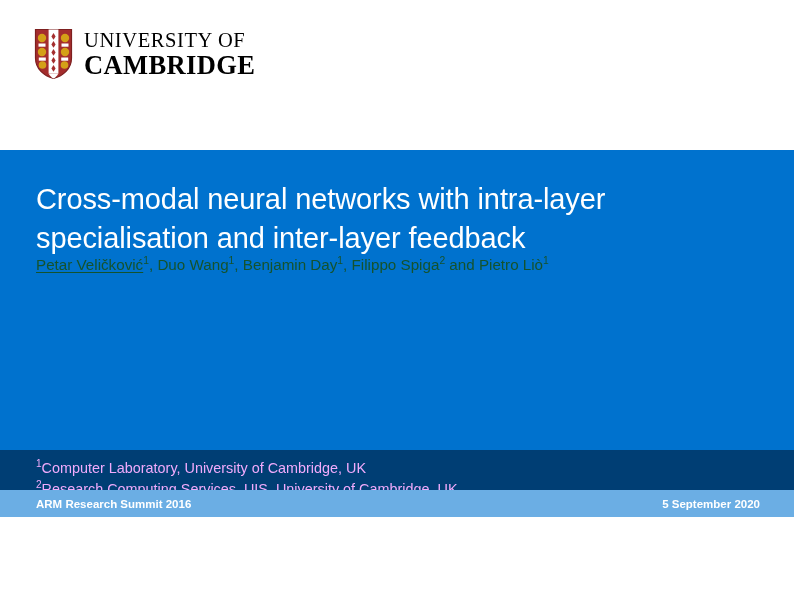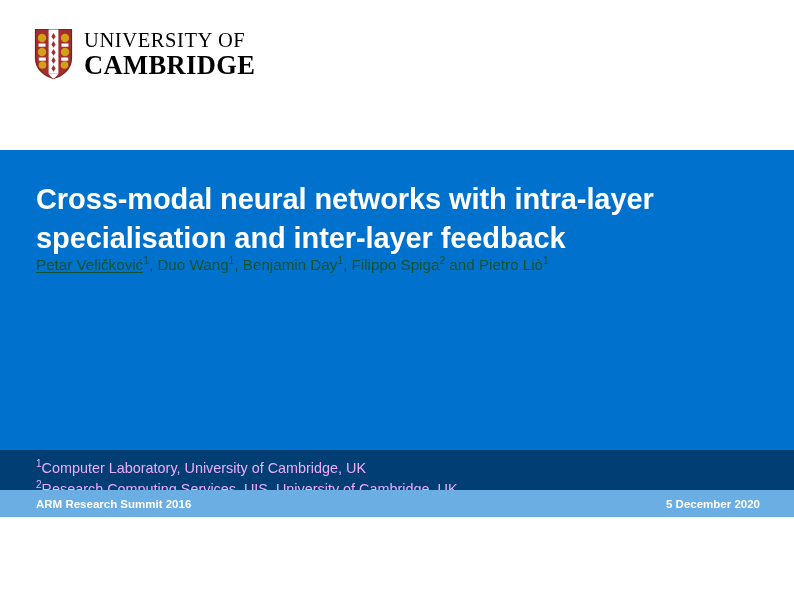--- a/index.html
+++ b/index.html
@@ -71,21 +71,21 @@
     height: 300px;
     background: #0072ce;
   }
   .title {
     position: absolute;
     left: 36px;
     top: 161px;
     width: 720px;
     color: #ffffff;
     font-size: 29px;
-    font-weight: bold;
+    font-weight: normal;
     line-height: 1.34;
     letter-spacing: -0.1px;
   }
   .authors {
     position: absolute;
     left: 36px;
     top: 255px;
     width: 730px;
     color: #14532d;
     font-size: 15.2px;
@@ -218,18 +218,18 @@
 
   <div class="affil-band">
     <div class="affiliations" id="affiliations">
         <div class="affil-line"><sup>1</sup><span>Computer Laboratory, University of Cambridge, UK</span></div>
         <div class="affil-line"><sup>2</sup><span>Research Computing Services, UIS, University of Cambridge, UK</span></div>
       </div>
   </div>
 
   <div class="footer-band">
     <div class="footer-left">ARM Research Summit 2016</div>
-    <div class="footer-right">5 December 2020</div>
+    <div class="footer-right">5 September 2020</div>
   </div>
 
   <div class="bottom-white"></div>
 
 </div>
 
 </body></html>

